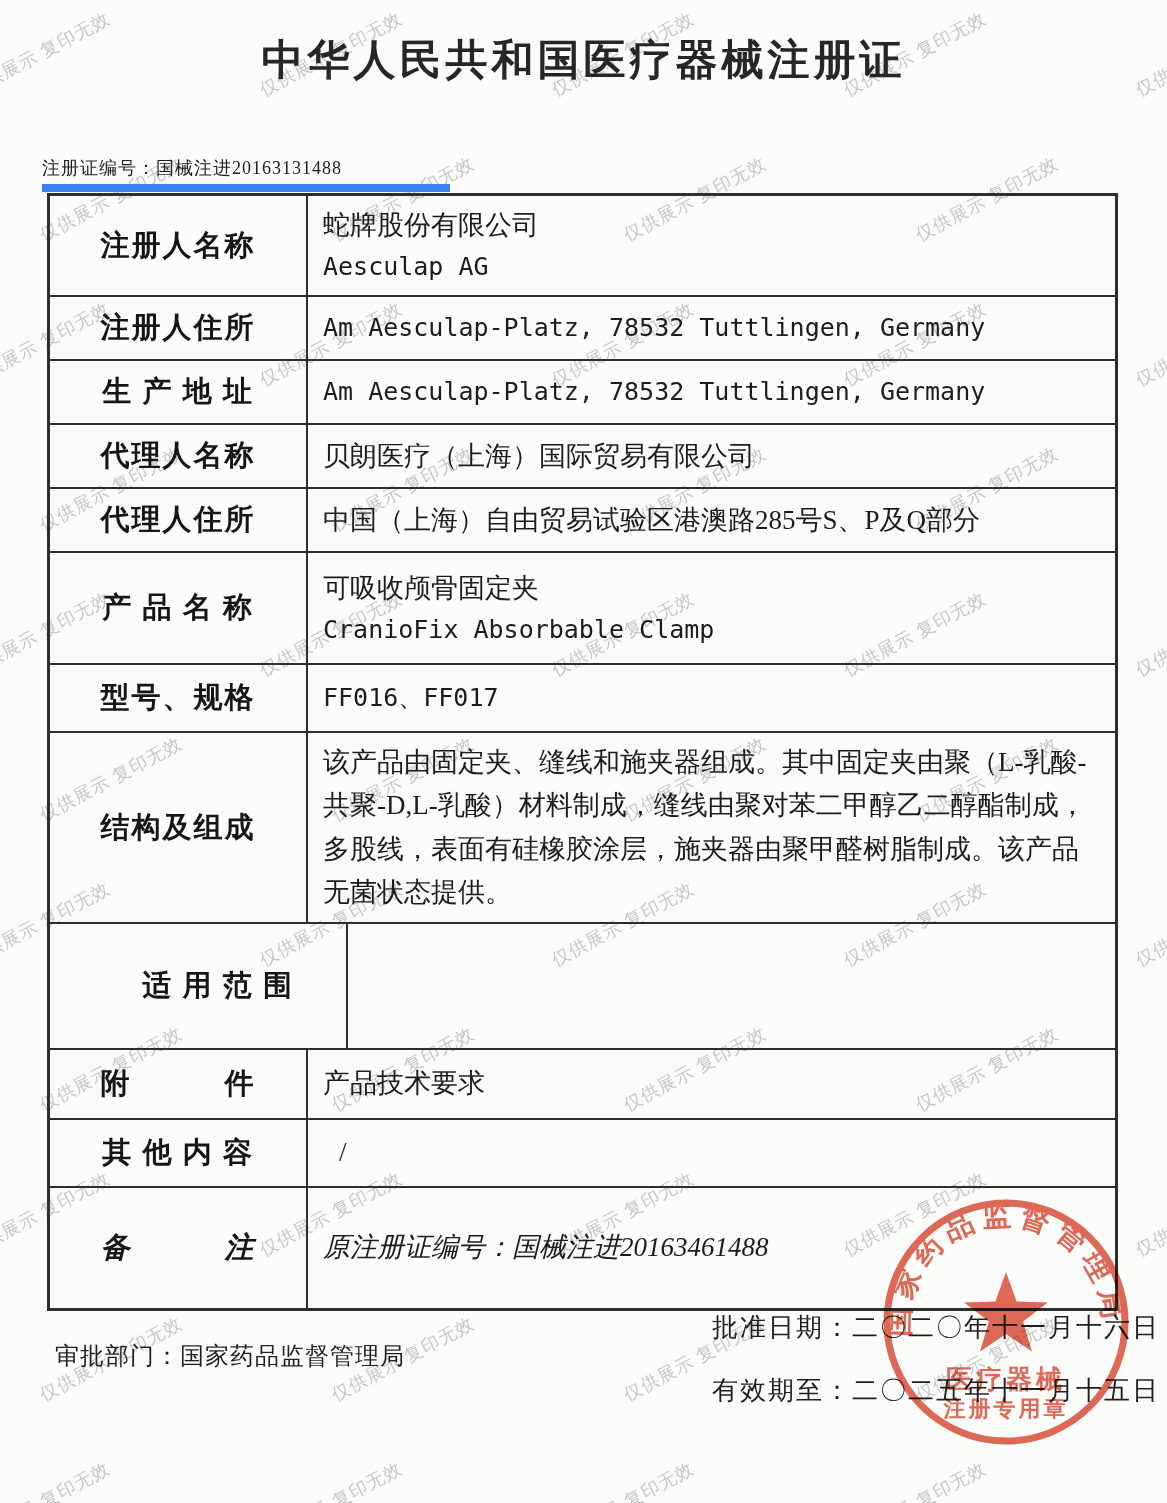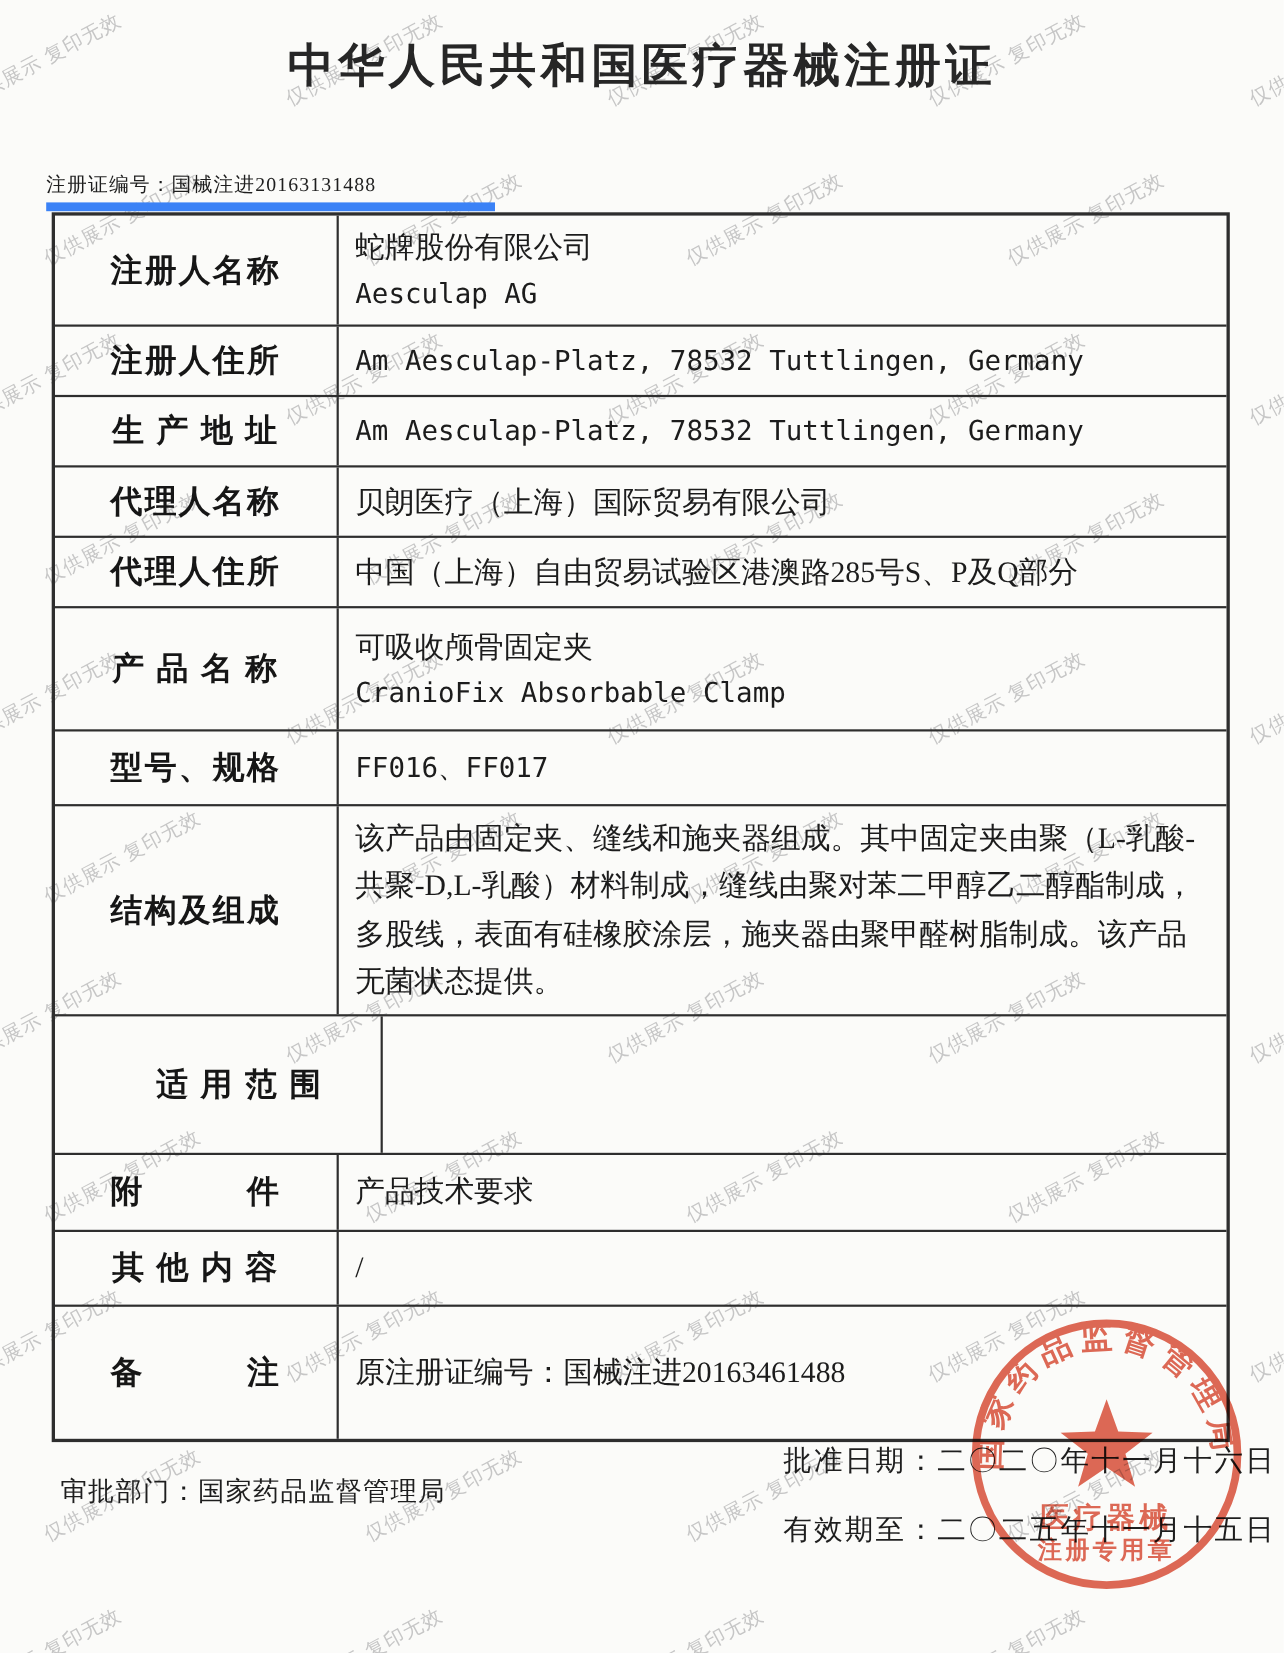--- a/index.html
+++ b/index.html
@@ -65,22 +65,22 @@
   .r1  { min-height:84px; }
   .r2  { min-height:64px; }
   .r3  { min-height:64px; }
   .r4  { min-height:64px; }
   .r5  { min-height:64px; }
   .r6  { min-height:112px; }
   .r7  { min-height:68px; }
   .r8  { min-height:188px; }
   .r9  { min-height:126px;padding-left:40px; }
   .r10 { min-height:70px; }
-  .r11 { min-height:68px; }
-  .r12 { min-height:122px; }
+  .r11 { min-height:68px;gap:16px; }
+  .r12 { min-height:122px;font-style:italic; }
   
   .dept-line {
     position:absolute; left:55px; top:1340px;
     font-size:24px; letter-spacing:1px;
   }
   .date-line1 {
     position:absolute; left:712px; top:1310px;
     font-size:26px; letter-spacing:2px;
   }
   .date-line2 {

